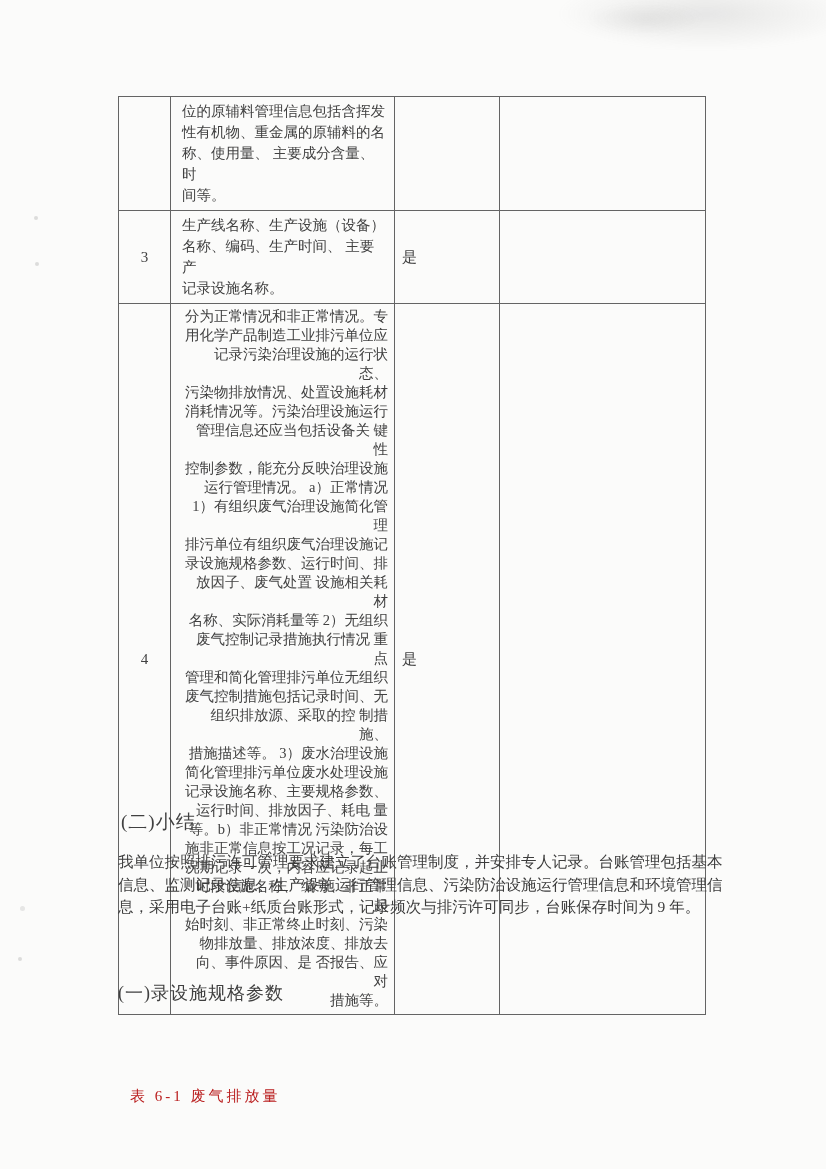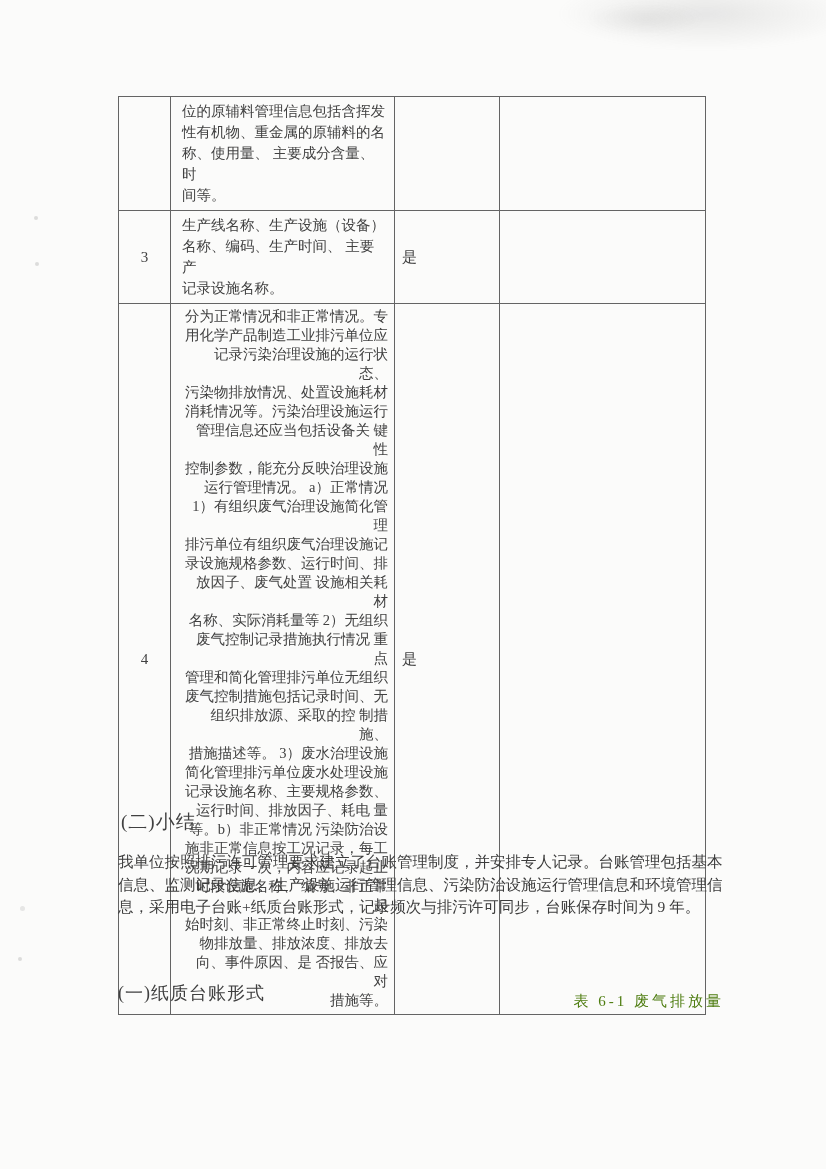--- a/index.html
+++ b/index.html
@@ -105,25 +105,25 @@
     position: absolute;
     left: 118px;
     top: 981px;
     font-size: 18px;
     color: #3f3f3f;
     letter-spacing: 1px;
   }
   .table-caption {
     position: absolute;
     left: 130px;
-    top: 992px;
+    top: 1087px;
     width: 594px;
-    text-align: right;
+    text-align: left;
     font-size: 15px;
-    color: #4d7c0f;
+    color: #b91c1c;
     letter-spacing: 3px;
   }
 </style>
 </head>
 <body>
 
 <div class="page">
 
   <div class="smudge smudge-a"></div>
   <div class="smudge smudge-b"></div>
@@ -191,16 +191,16 @@
         <td class="cell-answer">是</td>
         <td class="cell-remark"></td>
       </tr>
     </tbody>
   </table>
 
   <div class="summary-heading">(二)小结</div>
   <div class="summary-paragraph">我单位按照排污许可管理要求建立了台账管理制度，并安排专人记录。台账管理包括基本
 信息、监测记录信息、生产设施运行管理信息、污染防治设施运行管理信息和环境管理信
 息，采用电子台账+纸质台账形式，记录频次与排污许可同步，台账保存时间为 9 年。</div>
-  <div class="subsection-heading">(一)纸质台账形式</div>
+  <div class="subsection-heading">(一)录设施规格参数</div>
   <div class="table-caption">表 6-1 废气排放量</div>
 
 </div>
 
 </body></html>

